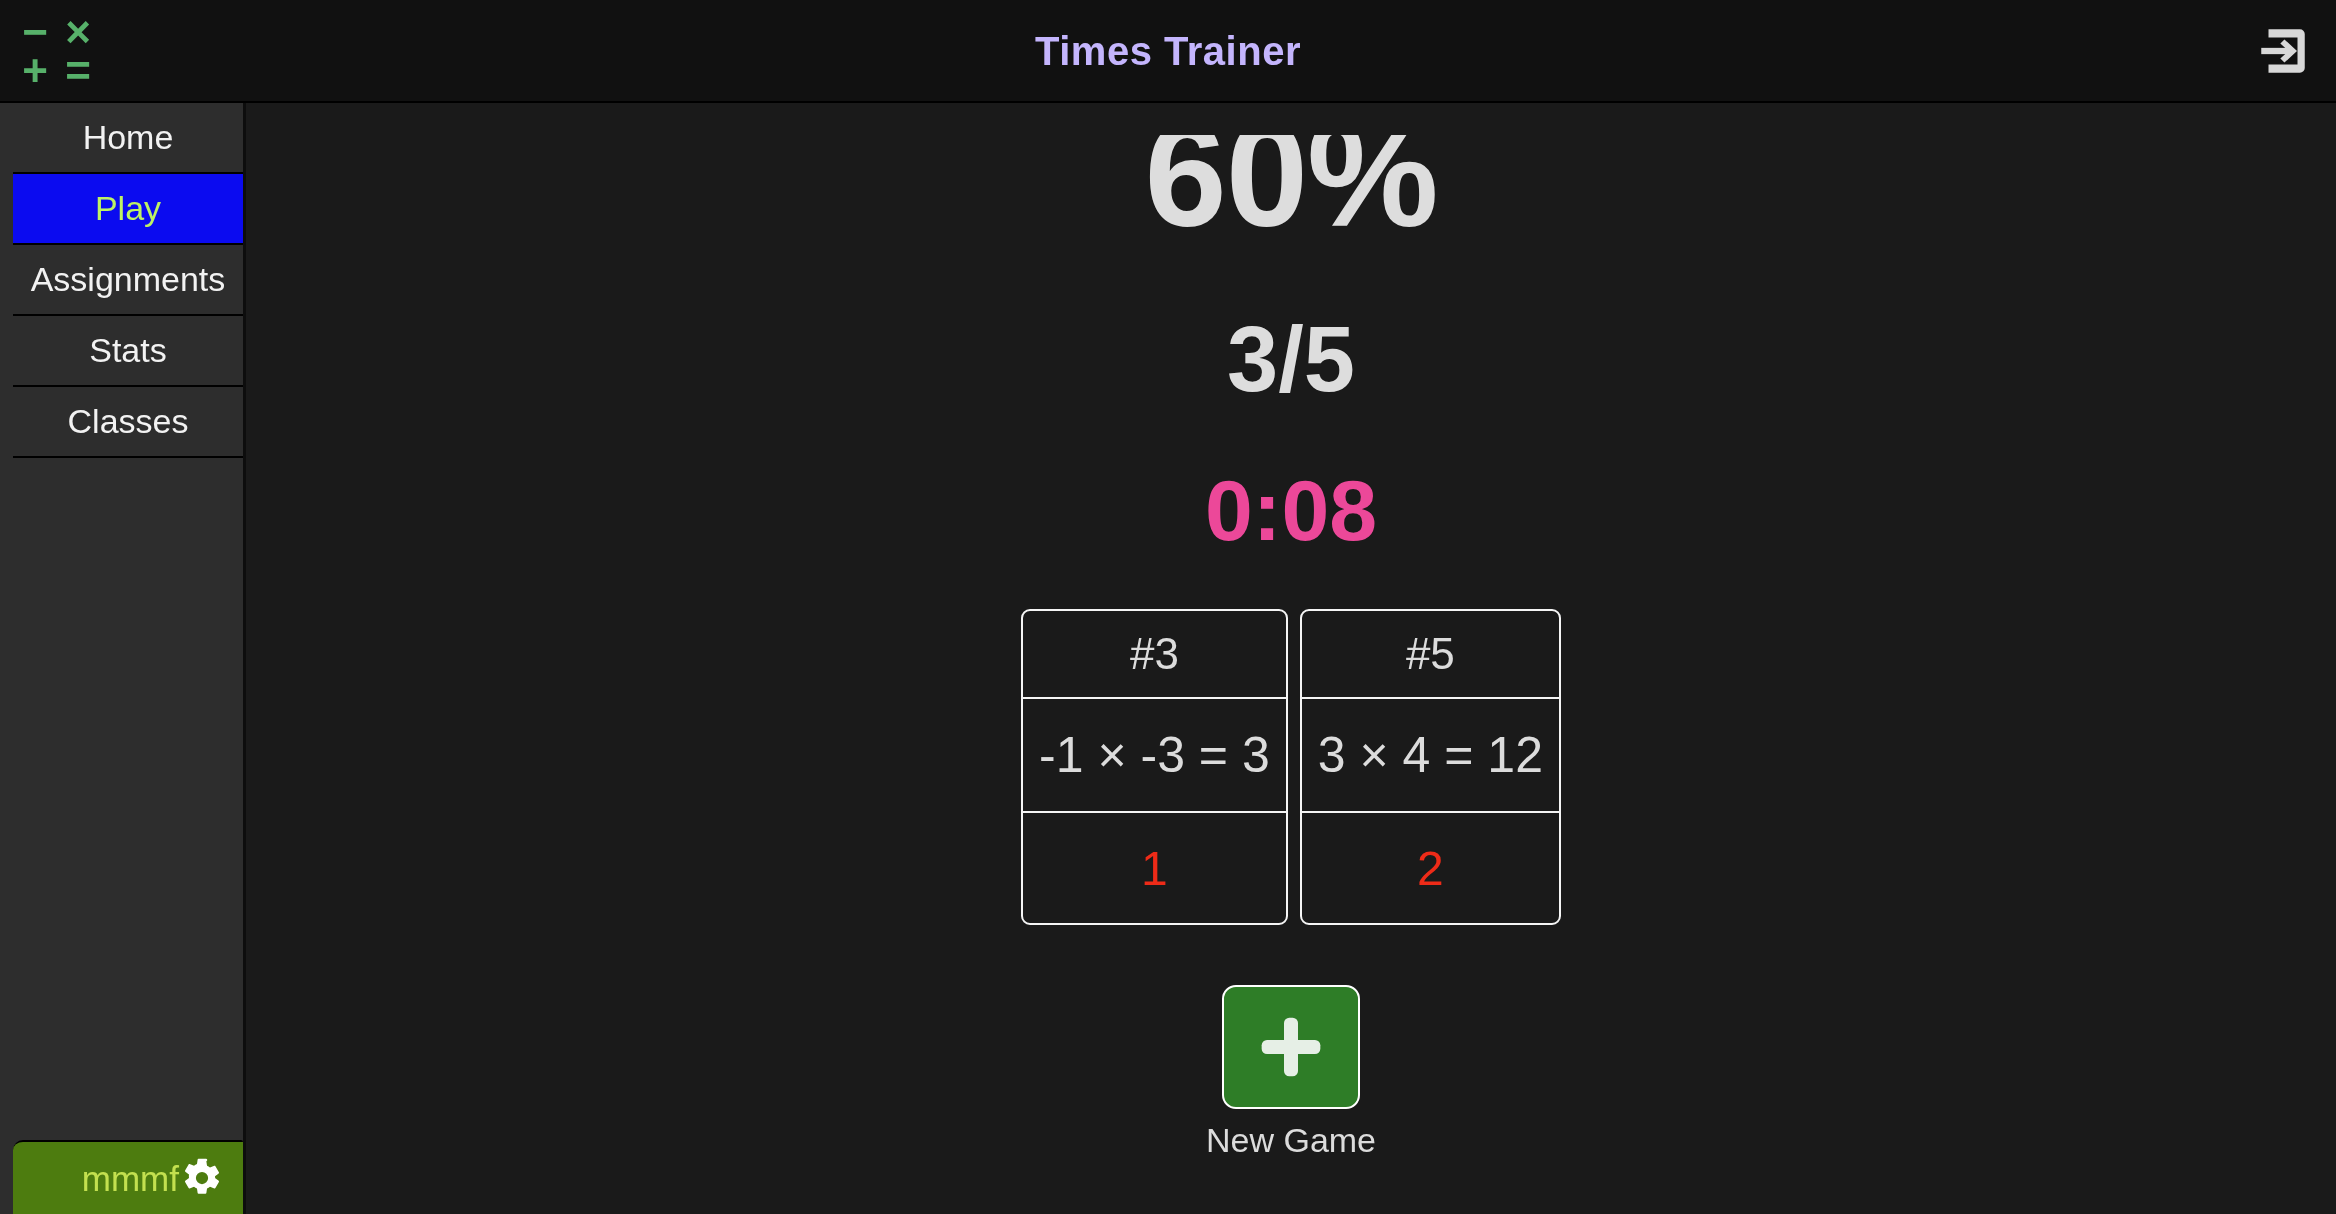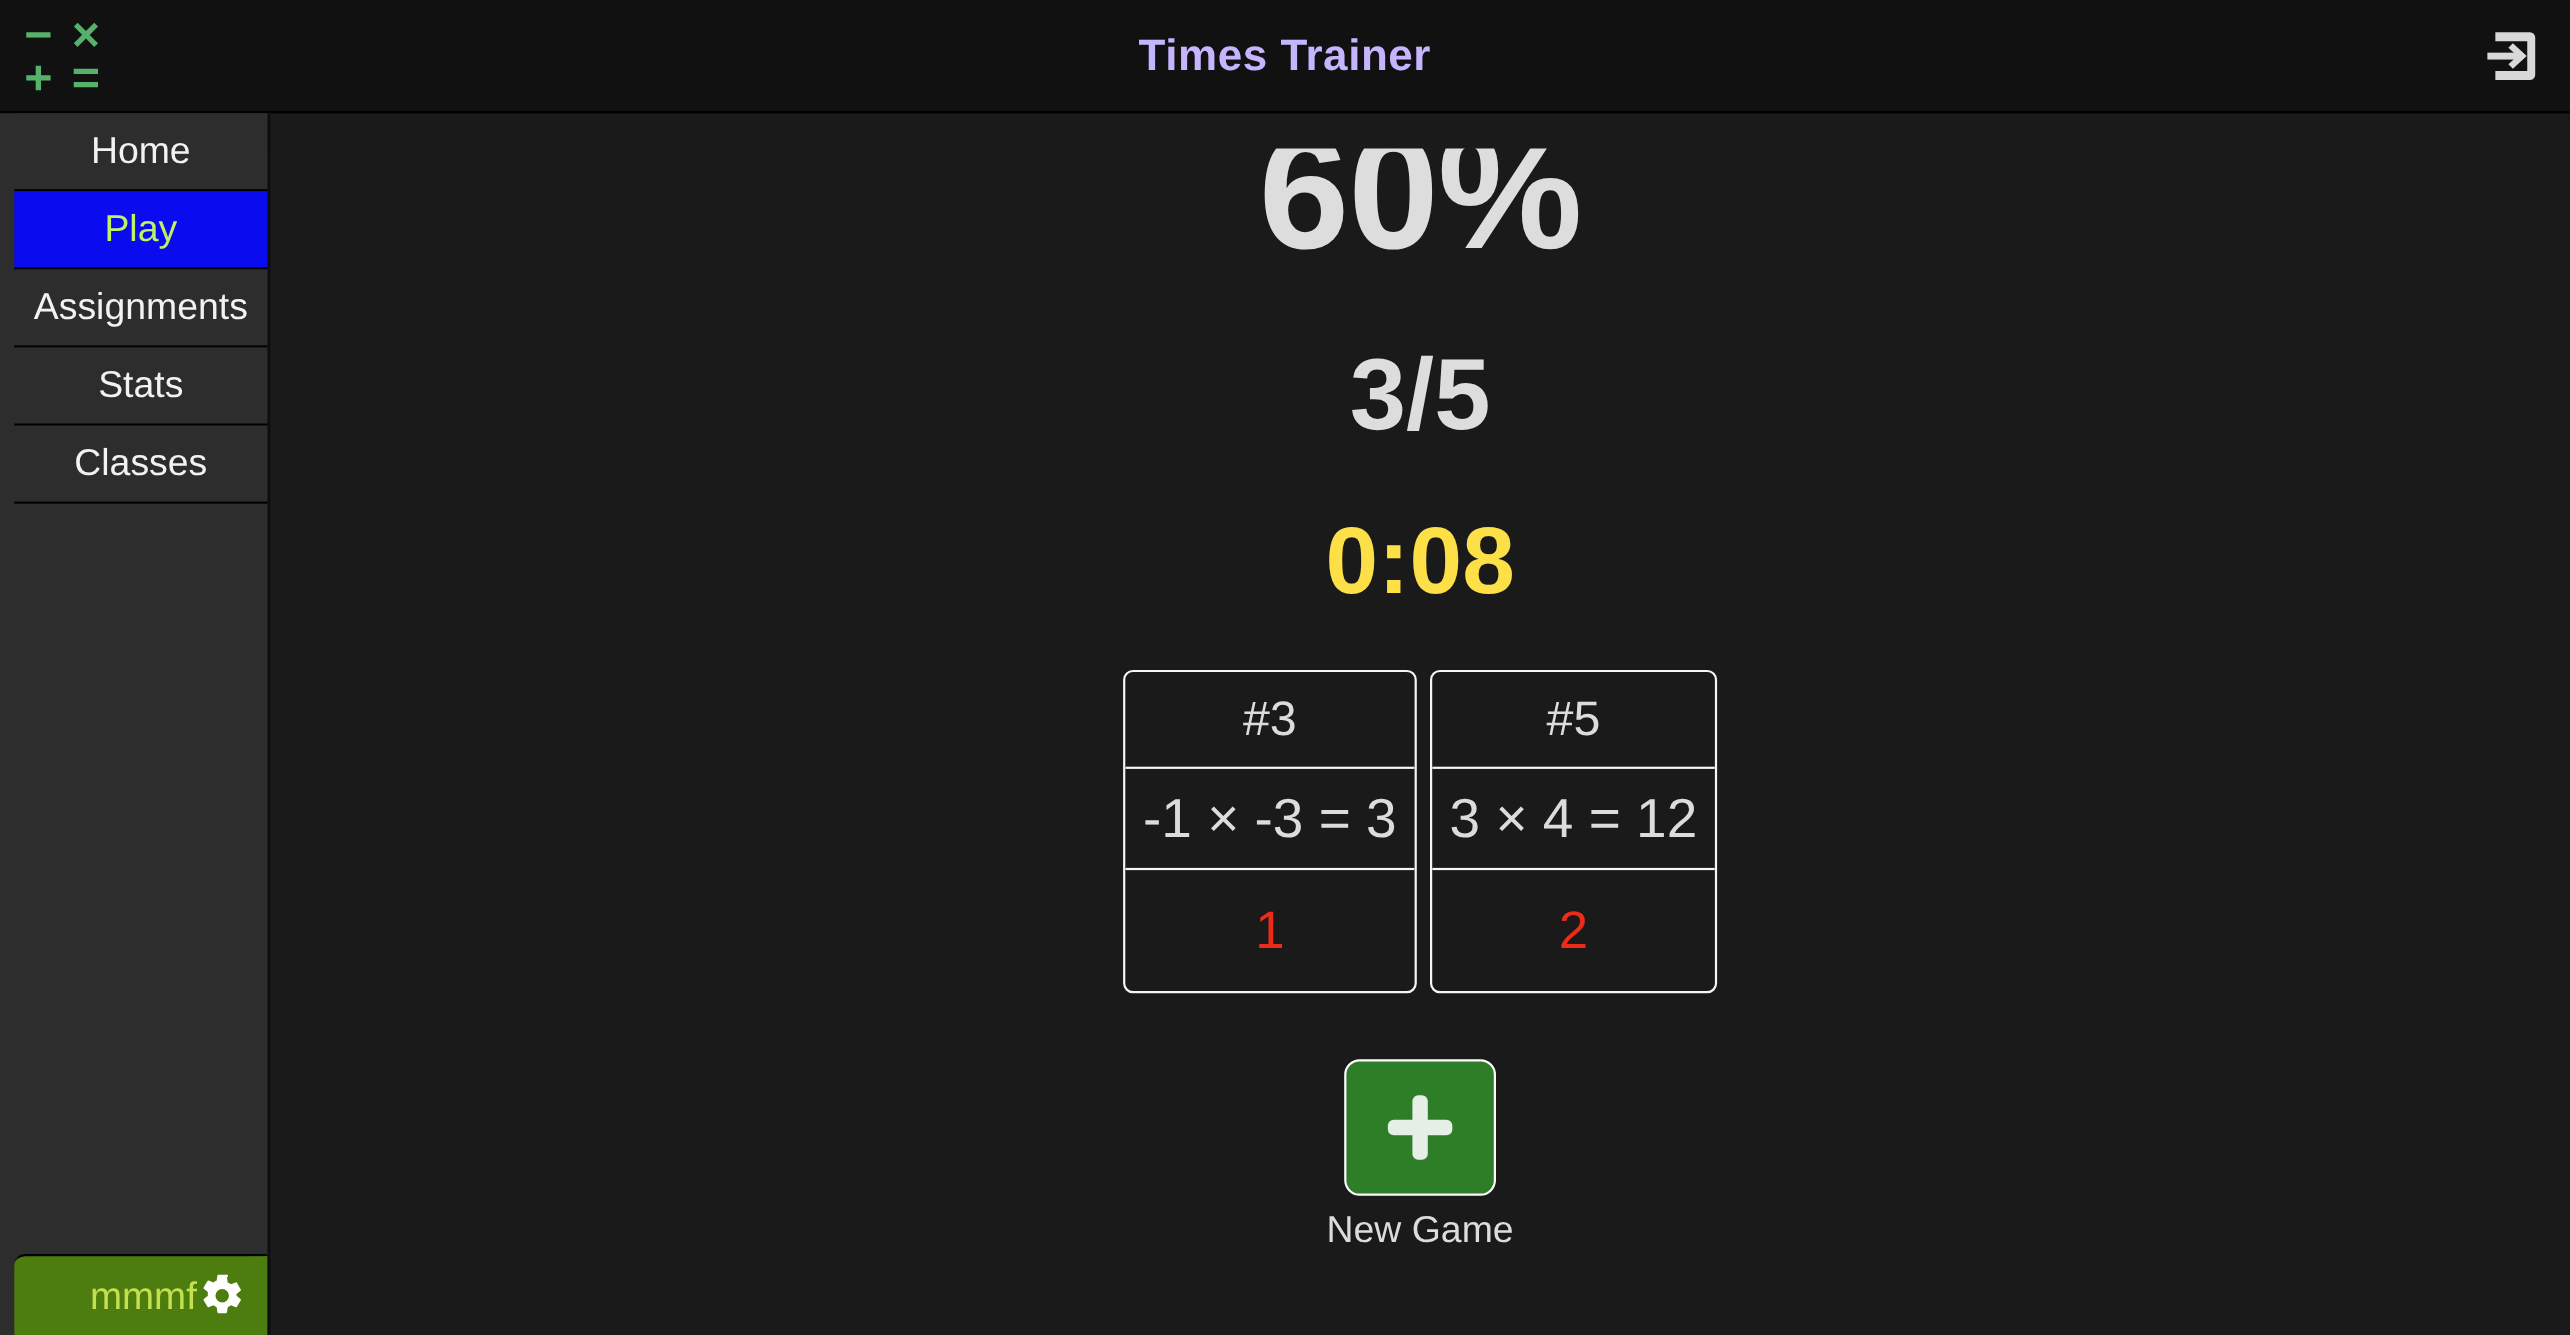--- a/index.html
+++ b/index.html
@@ -166,21 +166,21 @@
 
   .score-fraction {
     color: #dddddd;
     font-size: 92px;
     font-weight: bold;
     line-height: 1;
     margin-top: 64px;
   }
 
   .timer {
-    color: #fde047;
+    color: #ec4899;
     font-size: 86px;
     font-weight: bold;
     line-height: 1;
     margin-top: 62px;
     text-align: center;
   }
 
   
   .cards-row {
     display: flex;
@@ -203,21 +203,21 @@
     justify-content: center;
     color: #dcdcdc;
     padding: 0 16px;
   }
   .card-index {
     height: 88px;
     font-size: 44px;
     border-bottom: 2px solid #f5f5f5;
   }
   .card-problem {
-    height: 92px;
+    height: 114px;
     font-size: 50px;
     border-bottom: 2px solid #f5f5f5;
     white-space: nowrap;
   }
   .card-answer {
     height: 110px;
     font-size: 48px;
     color: #ee2b18;
   }
 

